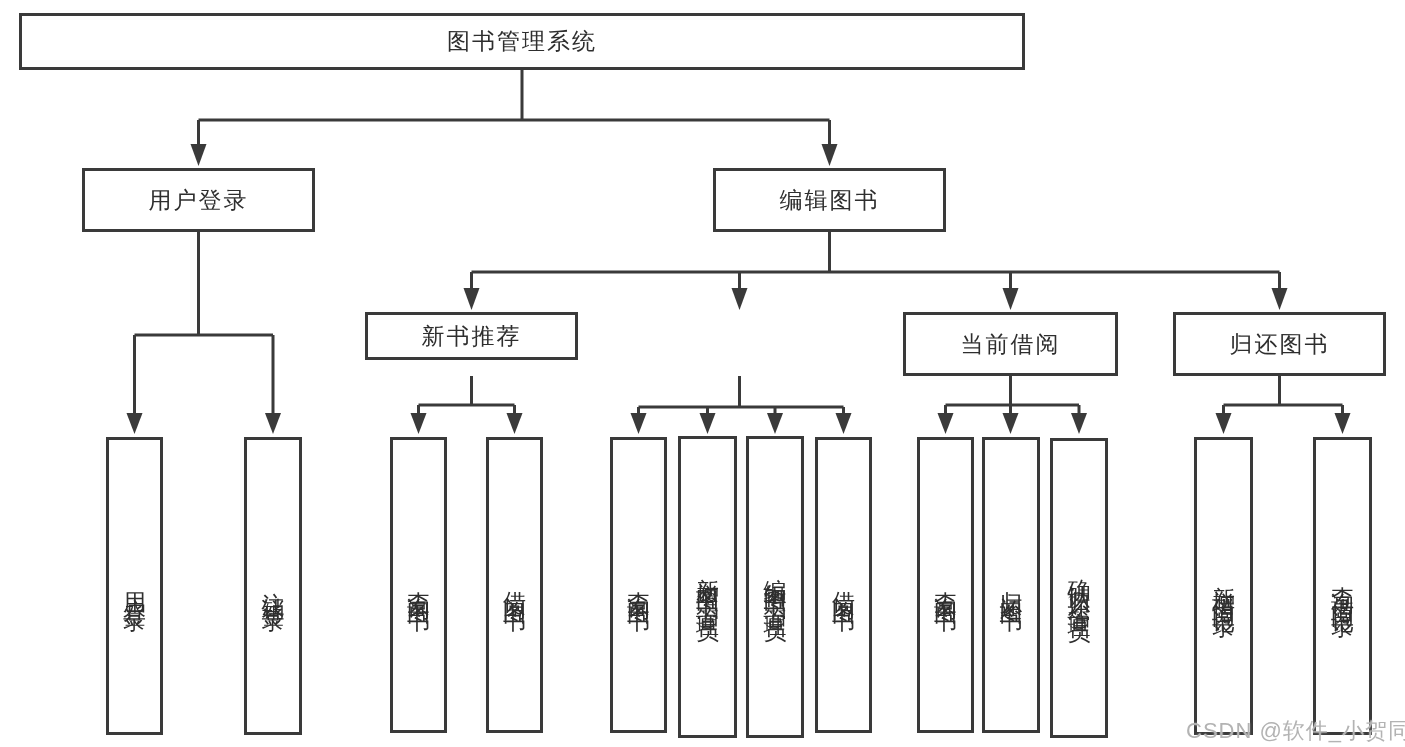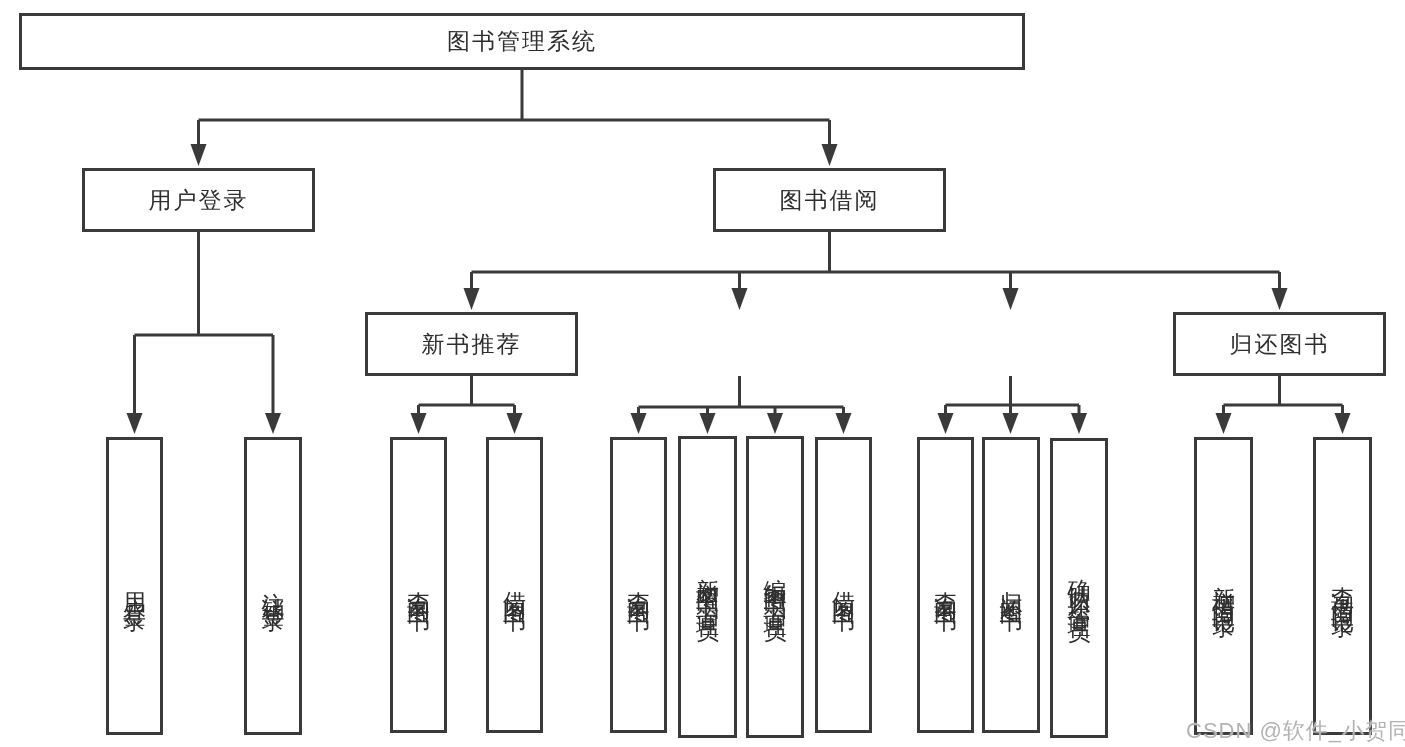--- a/index.html
+++ b/index.html
@@ -96,23 +96,24 @@
       <polygon points="1002.5,413 1018.5,413 1010.5,434"></polygon>
       <polygon points="1071,413 1087,413 1079,434"></polygon>
       <polygon points="1215.5,413 1231.5,413 1223.5,434"></polygon>
       <polygon points="1334.5,413 1350.5,413 1342.5,434"></polygon>
     </g>
   </svg>
 
   <div class="node hbox" style="left:19px; top:13px; width:1006px; height:57px;">图书管理系统</div>
 
   <div class="node hbox" style="left:82px; top:168px; width:233px; height:64px;">用户登录</div>
-  <div class="node hbox" style="left:713px; top:168px; width:233px; height:64px;">图书借阅</div>
+  <div class="node hbox" style="left:713px; top:168px; width:233px; height:64px;">编辑图书</div>
 
-  <div class="node hbox" style="left:365px; top:312px; width:213px; height:64px;">新书推荐</div>
+  <div class="node hbox" style="left:365px; top:312px; width:213px; height:48px;">新书推荐</div>
+  <div class="node hbox" style="left:903px; top:312px; width:215px; height:64px;">当前借阅</div>
   <div class="node hbox" style="left:1173px; top:312px; width:213px; height:64px;">归还图书</div>
 
   <div class="node vbox" style="left:106px; top:437px; width:57px; height:298px;">用户登录</div>
   <div class="node vbox" style="left:244px; top:437px; width:58px; height:298px;">注销登录</div>
 
   <div class="node vbox" style="left:390px; top:437px; width:57px; height:296px;">查询图书</div>
   <div class="node vbox" style="left:486px; top:437px; width:57px; height:296px;">借阅图书</div>
 
   <div class="node vbox" style="left:610px; top:437px; width:57px; height:296px;">查询图书</div>
   <div class="node vbox" style="left:678px; top:436px; width:59px; height:302px;">新增图书（管理员）</div>

